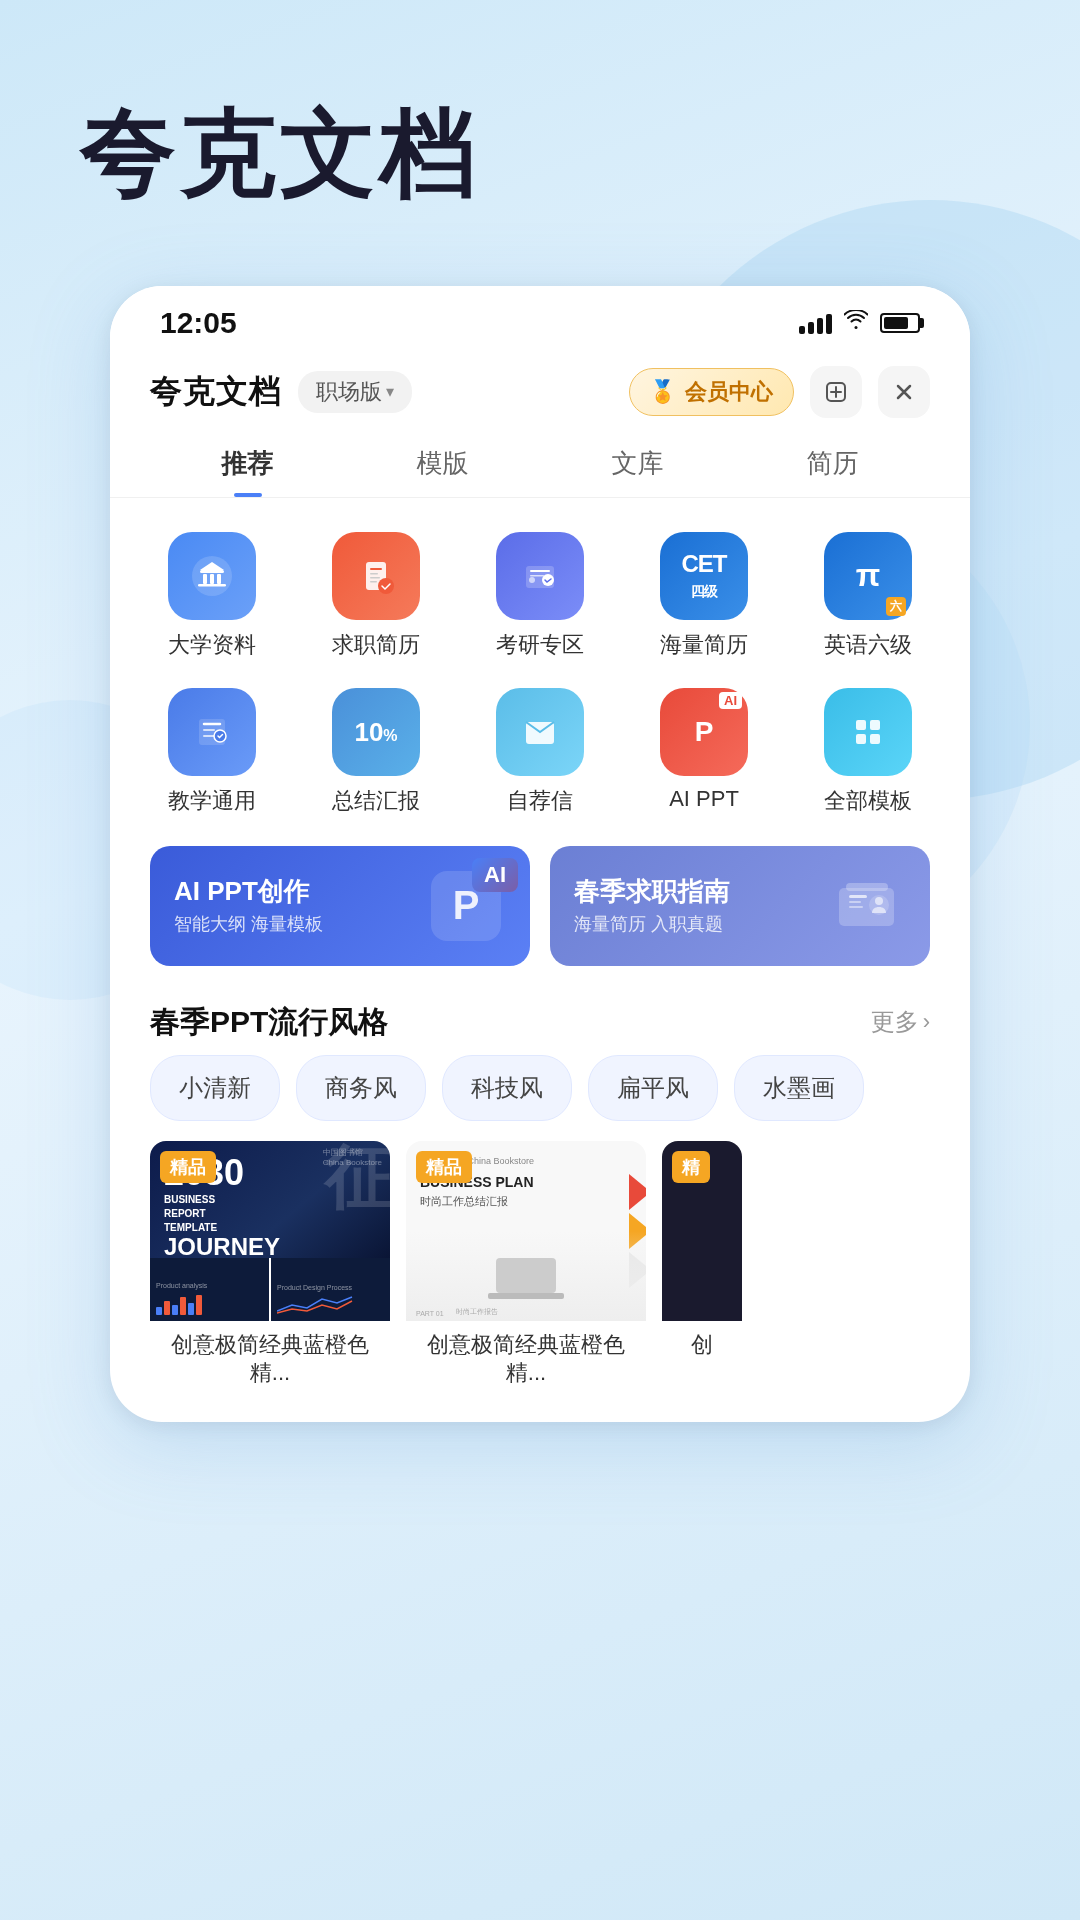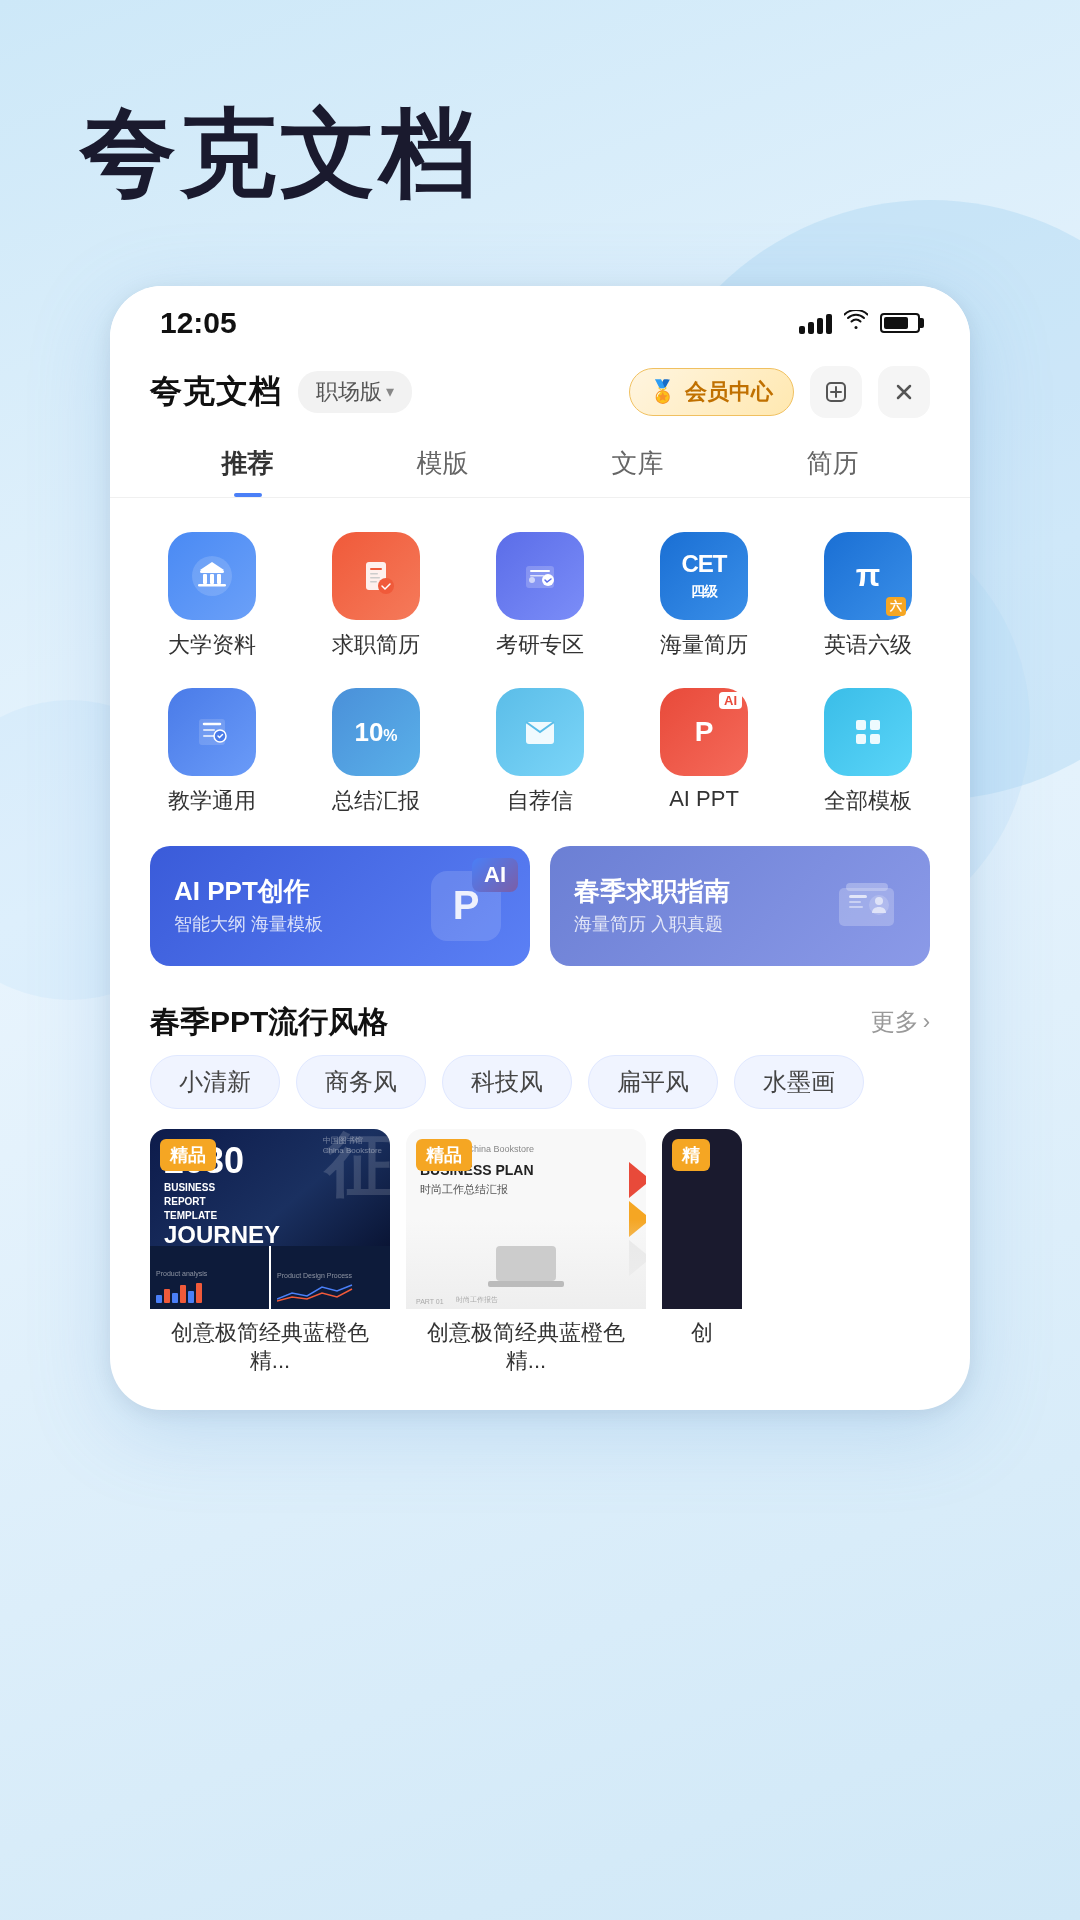--- a/index.html
+++ b/index.html
@@ -330,21 +330,21 @@
     
     .style-tags {
       display: flex;
       gap: 16px;
       padding: 0 40px 20px;
       overflow-x: auto;
     }
     .style-tag {
       background: #f0f4ff;
       border-radius: 30px;
-      padding: 10px 28px;
+      padding: 16px 28px;
       font-size: 24px;
       color: #444;
       white-space: nowrap;
       cursor: pointer;
       border: 1px solid #e0e8ff;
     }
 
     
     .template-grid {
       display: flex;

